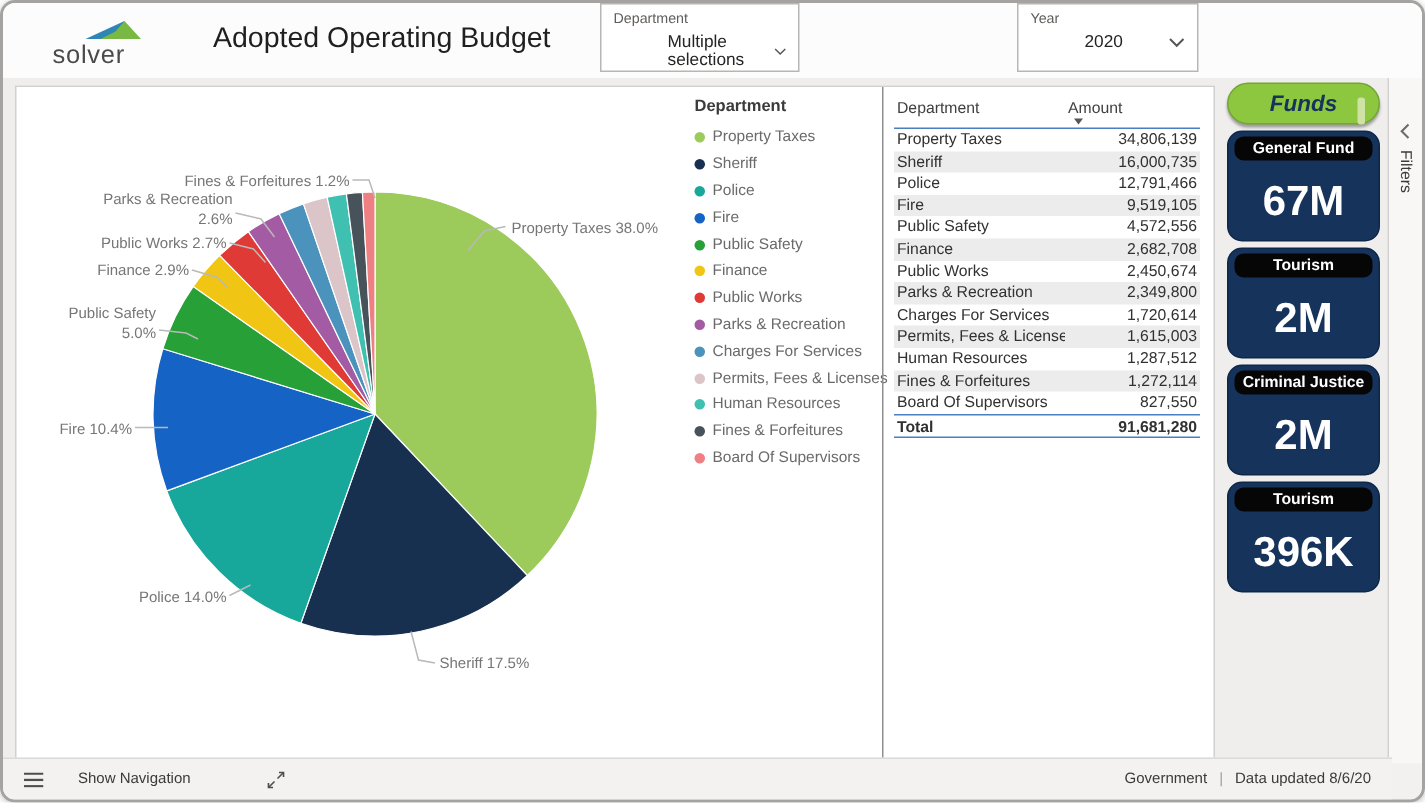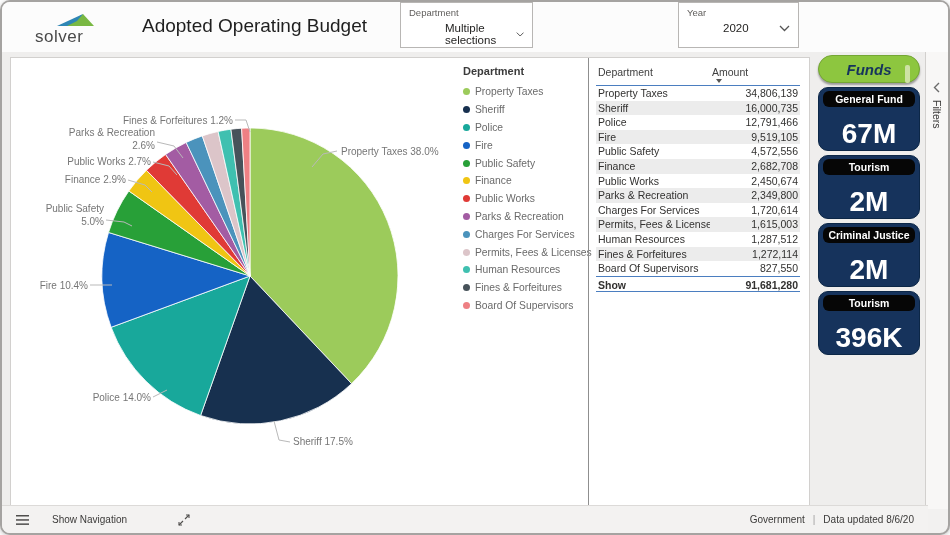--- a/index.html
+++ b/index.html
@@ -43,21 +43,21 @@
   .t-row:nth-child(even) { background:#ECECEC; }
   .t-row .c1 { padding-left:2px; white-space:nowrap; overflow:hidden; }
   .t-row .c2, .t-total .c2 { text-align:right; padding-right:2px; }
   .t-total { display:grid; grid-template-columns:114px 90px; height:16px; line-height:16px; font-weight:bold; border-top:1px solid #4B7EC0; border-bottom:1px solid #4B7EC0; }
   .t-total .c1 { padding-left:2px; }
   
   #funds-rail { position:absolute; left:812px; top:3px; width:108px; height:452px; }
   #funds-button { position:relative; margin:0 2px 4px 4px; height:28px; background:#8DC63F; border:1px solid #74A634; border-radius:14px; display:flex; align-items:center; justify-content:center; cursor:pointer; box-shadow:0 2px 2px rgba(0,0,0,.35);font-style:italic; }
   #funds-button .lbl { font-size:15px; font-weight:bold; color:#16335C; }
   #funds-scrollbar { position:absolute; right:9px; top:9px; width:5px; height:18px; background:#CDE2A4; border-radius:2px; }
-  .fund-card { position:relative; margin:0 2px 4px 4px; height:64px; background:#16335C; border:1px solid #0C2747; border-radius:10px; cursor:pointer; }
+  .fund-card { position:relative; margin:0 2px 4px 4px; height:74px; background:#16335C; border:1px solid #0C2747; border-radius:10px; cursor:pointer; }
   .fund-card .card-title { position:absolute; left:4px; right:4px; top:3px; background:#060606; color:#fff; font-size:10.5px; font-weight:bold; text-align:center; border-radius:6px; padding:2px 0; }
   .fund-card .card-value { position:absolute; left:0; right:0; top:30px; text-align:center; color:#fff; font-size:28px; font-weight:bold; }
   
   #filters-rail { position:absolute; right:0; top:0; width:23px; height:457px; background:#F8F7F6; border-left:1px solid #D2D0CE; }
   #filters-chevron { position:absolute; left:7px; top:30px; cursor:pointer; }
   #filters-label { position:absolute; left:5px; top:48px; writing-mode:vertical-rl; font-size:10.5px; color:#3B3A39; cursor:pointer; }
   
   #footer { position:absolute; left:0; bottom:0; width:926px; height:28px; background:#F3F2F1; border-top:1px solid #DCDAD8; }
   #nav-group { position:absolute; left:14px; top:0; height:100%; display:flex; align-items:center; gap:23px; cursor:pointer; }
   #nav-label { font-size:10px; color:#3B3A39; }
@@ -253,21 +253,21 @@
             <div class="t-row">
               <div class="c1">Fines &amp; Forfeitures</div>
               <div class="c2">1,272,114</div>
             </div>
             <div class="t-row">
               <div class="c1">Board Of Supervisors</div>
               <div class="c2">827,550</div>
             </div>
           </div>
         <div class="t-total">
-          <div class="c1">Show</div>
+          <div class="c1">Total</div>
           <div class="c2">91,681,280</div>
         </div>
       </div>
     </div>
 
     <div id="funds-rail">
       <div id="funds-button">
         <span class="lbl">Funds</span>
         <div id="funds-scrollbar"></div>
       </div>

